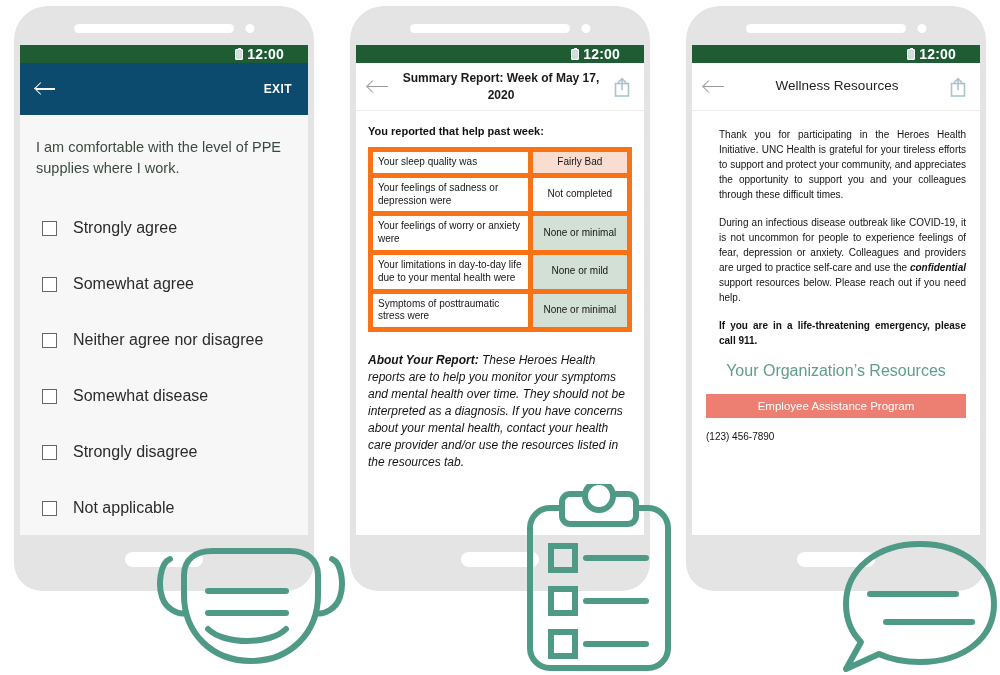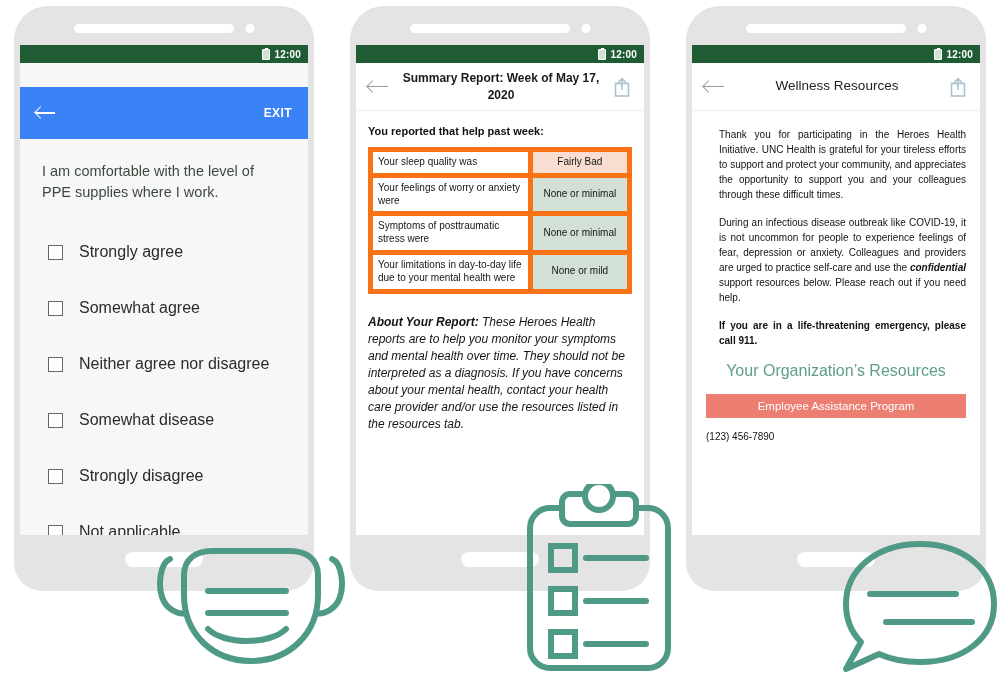--- a/index.html
+++ b/index.html
@@ -66,24 +66,24 @@
     overflow: hidden;
   }
 
   
   .statusbar {
     height: 18px;
     background: #1f5c33;
     display: flex;
     align-items: center;
     justify-content: flex-end;
-    padding-right: 7px;
+    padding-right: 24px;
     box-sizing: border-box;
     color: #ffffff;
-    font-size: 10px;
+    font-size: 14px;
     font-weight: bold;
     letter-spacing: .2px;
   }
   .statusbar .batt {
     display: inline-block;
     width: 6px;
     height: 9px;
     border: 1px solid #ffffff;
     border-radius: 1px;
     margin-right: 4px;
@@ -96,27 +96,26 @@
     top: -2px;
     left: 1.5px;
     width: 3px;
     height: 1px;
     background: #ffffff;
   }
 
   
   .appbar-green {
     height: 52px;
-    background: #3b82f6;
+    background: #0c4a6e;
     display: flex;
     align-items: center;
     justify-content: space-between;
     padding: 0 16px;
     box-sizing: border-box;
-    margin-top: 24px;
   }
   .back-arrow-white {
     width: 20px;
     height: 16px;
     position: relative;
   }
   .back-arrow-white::before {
     content: "";
     position: absolute;
     top: 7px; left: 0;
@@ -133,21 +132,21 @@
     transform: rotate(45deg);
   }
   .exit-label {
     color: #ffffff;
     font-size: 12px;
     font-weight: bold;
     letter-spacing: .4px;
   }
 
   .q-body {
-    padding: 22px 22px 0 22px;
+    padding: 22px 22px 0 16px;
     background: #f7f7f7;
     height: calc(100% - 70px);
     box-sizing: border-box;
   }
   .q-text {
     font-size: 14.5px;
     line-height: 1.42;
     color: #3b4a3f;
     margin-bottom: 22px;
   }
@@ -381,30 +380,34 @@
     <div class="report-body">
       <div class="report-heading">You reported that help past week:</div>
 
       <table class="report-table">
         <tbody>
           <tr>
             <td class="cell-label">Your sleep quality was</td>
             <td class="cell-value v-peach">Fairly Bad</td>
           </tr>
           <tr>
-            <td class="cell-label">Your feelings of worry or anxiety were</td>
-            <td class="cell-value v-sage">None or minimal</td>
+            <td class="cell-label">Your feelings of sadness or depression were</td>
+            <td class="cell-value v-white">Not completed</td>
           </tr>
           <tr>
-            <td class="cell-label">Symptoms of posttraumatic stress were</td>
+            <td class="cell-label">Your feelings of worry or anxiety were</td>
             <td class="cell-value v-sage">None or minimal</td>
           </tr>
           <tr>
             <td class="cell-label">Your limitations in day-to-day life due to your mental health were</td>
             <td class="cell-value v-sage">None or mild</td>
+          </tr>
+          <tr>
+            <td class="cell-label">Symptoms of posttraumatic stress were</td>
+            <td class="cell-value v-sage">None or minimal</td>
           </tr>
         </tbody>
       </table>
 
       <div class="about-block">
         <b>About Your Report:</b><span> These Heroes Health reports are to help you monitor your symptoms and mental health over time. They should not be interpreted as a diagnosis. If you have concerns about your mental health, contact your health care provider and/or use the resources listed in the resources tab.</span>
       </div>
     </div>
   </div>
 </div>

